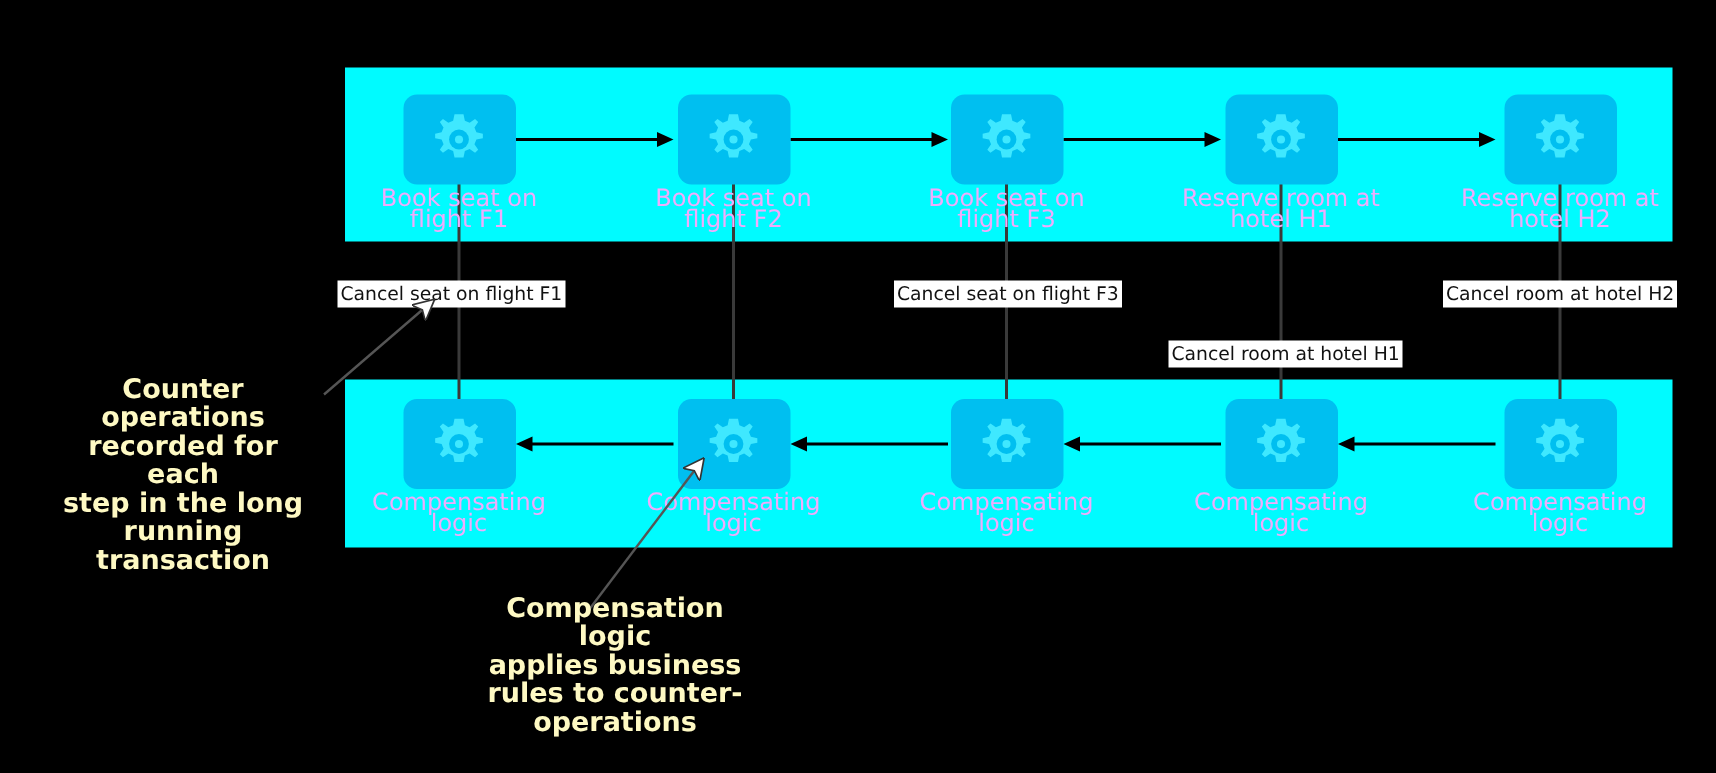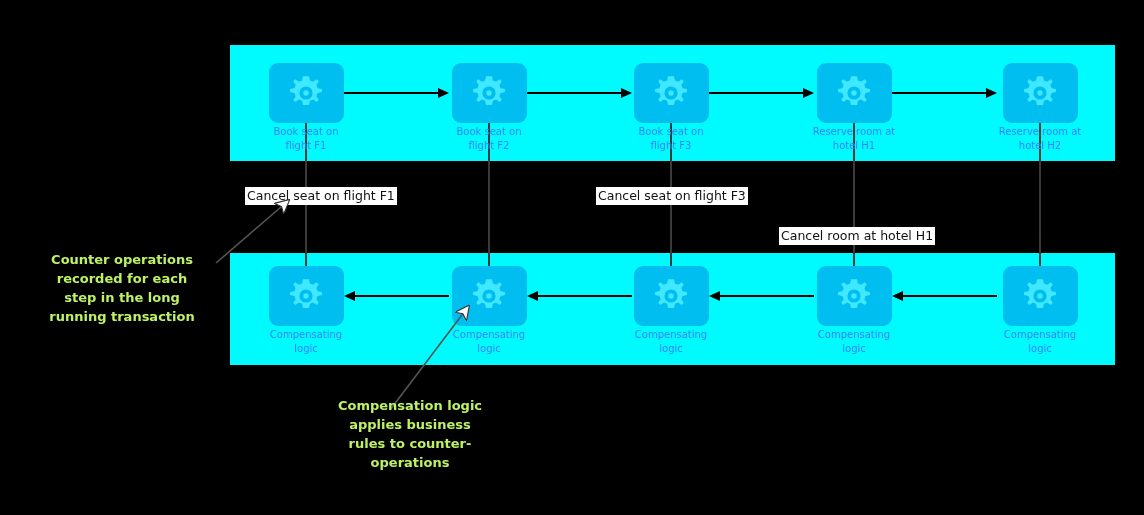--- a/index.html
+++ b/index.html
@@ -46,23 +46,23 @@
   }
   .tile svg {
     position: absolute;
     left: 50%;
     top: 50%;
     transform: translate(-50%, -50%);
     display: block;
   }
   .caption {
     margin-top: 2px;
-    font-size: 10px;
+    font-size: 16px;
     line-height: 14px;
-    color: #3b82f6;
+    color: #f0abfc;
     white-space: pre-line;
   }
 
   
   .harrow {
     position: absolute;
     height: 10px;
   }
   .harrow .shaft {
     position: absolute;
@@ -112,22 +112,22 @@
     color: #111111;
     font-size: 12.5px;
     line-height: 16px;
     padding: 1px 2px;
     white-space: nowrap;
   }
 
   
   .annotation {
     position: absolute;
-    color: #bef264;
-    font-size: 13px;
+    color: #fef9c3;
+    font-size: 18px;
     font-weight: bold;
     line-height: 19px;
     text-align: center;
     white-space: pre-line;
   }
   .leader { position: absolute; overflow: visible; }
 </style>
 </head>
 <body>
 
@@ -244,23 +244,24 @@
       <svg width="40" height="40" viewBox="0 0 40 40">
         <path fill="#3FE8FF" d="M20 3.2l3.0 0 .9 4.3 3.2 1.3 3.6-2.5 2.1 2.1-2.5 3.6 1.3 3.2 4.3.9 0 3.0 -4.3.9 -1.3 3.2 2.5 3.6 -2.1 2.1 -3.6-2.5 -3.2 1.3 -.9 4.3 -3.0 0 -3.0 0 -.9-4.3 -3.2-1.3 -3.6 2.5 -2.1-2.1 2.5-3.6 -1.3-3.2 -4.3-.9 0-3.0 4.3-.9 1.3-3.2 -2.5-3.6 2.1-2.1 3.6 2.5 3.2-1.3 .9-4.3z"></path>
         <circle cx="20" cy="20" r="6.6" fill="#00BFF0"></circle>
         <circle cx="20" cy="20" r="2.7" fill="#3FE8FF"></circle>
       </svg>
     </div>
     <div class="caption">Reserve room at
 hotel H2</div>
   </div>
 
-  <div class="oplabel" style="left:245px; top:187px;">Cancel seat on flight F1</div>
+  <div class="oplabel" style="left:225px; top:187px;">Cancel seat on flight F1</div>
   <div class="oplabel" style="left:596px; top:187px;">Cancel seat on flight F3</div>
   <div class="oplabel" style="left:779px; top:187px;margin-top:40px;">Cancel room at hotel H1</div>
+  <div class="oplabel" style="left:962px; top:187px;">Cancel room at hotel H2</div>
 
   <div class="node" style="left:236px; top:266px;">
     <div class="tile">
       <svg width="40" height="40" viewBox="0 0 40 40">
         <path fill="#3FE8FF" d="M20 3.2l3.0 0 .9 4.3 3.2 1.3 3.6-2.5 2.1 2.1-2.5 3.6 1.3 3.2 4.3.9 0 3.0 -4.3.9 -1.3 3.2 2.5 3.6 -2.1 2.1 -3.6-2.5 -3.2 1.3 -.9 4.3 -3.0 0 -3.0 0 -.9-4.3 -3.2-1.3 -3.6 2.5 -2.1-2.1 2.5-3.6 -1.3-3.2 -4.3-.9 0-3.0 4.3-.9 1.3-3.2 -2.5-3.6 2.1-2.1 3.6 2.5 3.2-1.3 .9-4.3z"></path>
         <circle cx="20" cy="20" r="6.6" fill="#00BFF0"></circle>
         <circle cx="20" cy="20" r="2.7" fill="#3FE8FF"></circle>
       </svg>
     </div>
     <div class="caption">Compensating

